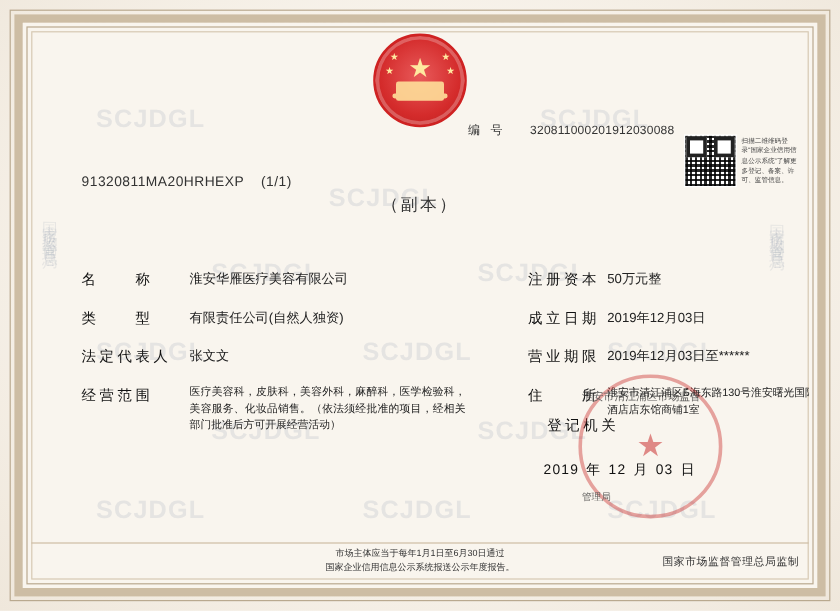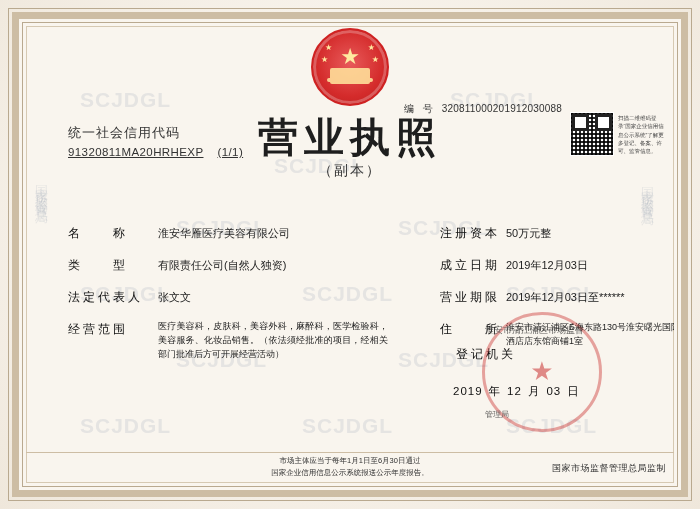--- a/index.html
+++ b/index.html
@@ -151,21 +151,20 @@
     letter-spacing: 1px;
     color: #333;
   }
   .code-value {
     position: absolute;
     left: 42px;
     top: 120px;
     font-size: 11.5px;
     letter-spacing: .4px;
     color: #333;
-    text-decoration: underline;
   }
   .code-value .suffix {
     margin-left: 14px;
   }
   .title {
     position: absolute;
     left: 50%;
     transform: translateX(-50%);
     top: 84px;
     font-size: 40px;
@@ -189,21 +188,21 @@
     position: absolute;
     right: 112px;
     top: 76px;
     font-size: 10px;
     color: #333;
     letter-spacing: .2px;
     white-space: nowrap;
   }
   .serial .lab {
     letter-spacing: 3px;
-    margin-right: 6px;
+    margin-right: 20px;
   }
   .qr {
     position: absolute;
     right: 60px;
     top: 86px;
     width: 42px;
     height: 42px;
     background:
       repeating-linear-gradient(0deg, #2a2a2a 0 2px, #fff 2px 4px),
       repeating-linear-gradient(90deg, #2a2a2a 0 2px, #fff 2px 4px);
@@ -390,24 +389,22 @@
       <div class="star">★</div>
       <div class="sstar" style="left:12px; top:14px;">★</div>
       <div class="sstar" style="left:8px; top:26px;">★</div>
       <div class="sstar" style="right:12px; top:14px;">★</div>
       <div class="sstar" style="right:8px; top:26px;">★</div>
       <div class="gate"></div>
     </div>
 
     <div class="content">
 
-      <div class="title">营业执照</div>
       <div class="subtitle">（副本）</div>
 
-      <div class="code-label">统一社会信用代码</div>
       <div class="code-value">
         <span>91320811MA20HRHEXP</span><span class="suffix">(1/1)</span>
       </div>
 
       <div class="serial">
         <span class="lab">编 号</span><span>320811000201912030088</span>
       </div>
       <div class="qr"></div>
       <div class="qr-note">扫描二维维码登录“国家企业信用信息公示系统”了解更多登记、备案、许可、监管信息。</div>
 

